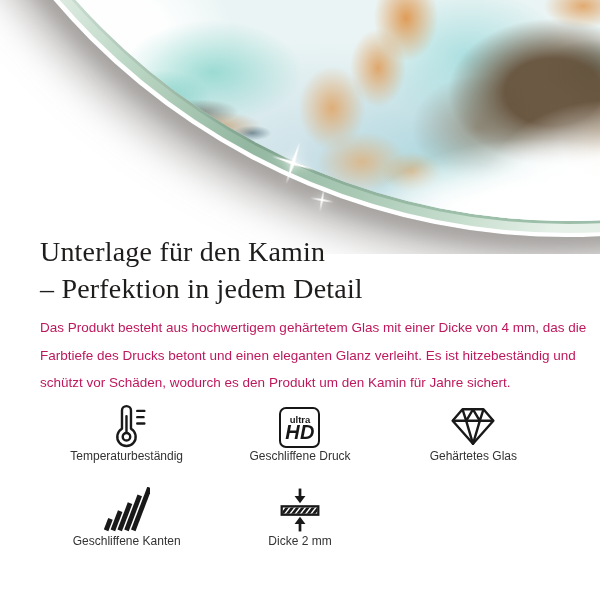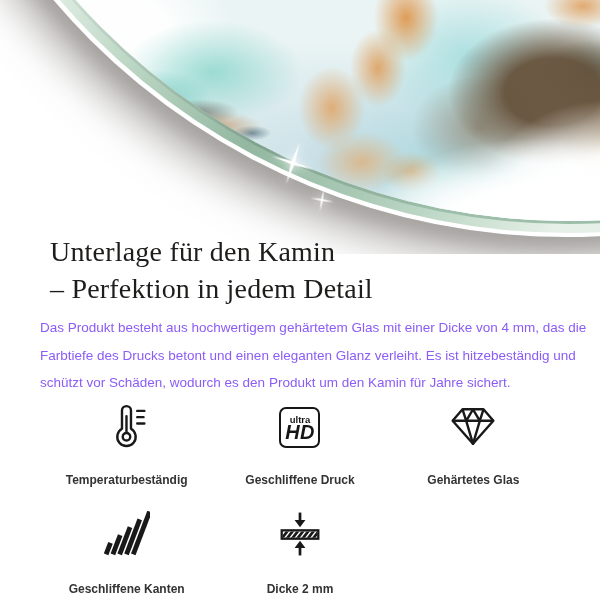--- a/index.html
+++ b/index.html
@@ -47,29 +47,29 @@
       radial-gradient(165px 110px at 102px 32px, rgba(255,255,255,0.95) 38%, rgba(255,255,255,0) 80%),
       radial-gradient(125px 92px at 128px 122px, rgba(212,236,234,0.85), rgba(212,236,234,0) 80%),
       #eaf4f4; }
   .sparkle { position:absolute; filter:drop-shadow(0 0 4px rgba(255,255,255,0.95)); }
   .sparkle-main { left:271px; top:141px; width:44px; height:44px; transform:rotate(18deg); }
   .sparkle-small { left:310px; top:188px; width:24px; height:24px; transform:rotate(10deg); }
 
   
   .content { position:relative; z-index:1; padding:0 40px; }
   .title { font-family:"Liberation Serif", serif; font-weight:400; color:#1e1d1b;
-    font-size:28px; line-height:37px; margin-top:3px; letter-spacing:0.2px;margin-left:10px; }
-  .desc { margin-top:7px; font-size:13.5px; line-height:27.5px; color:#8b5cf6; }
+    font-size:28px; line-height:37px; margin-top:3px; letter-spacing:0.2px; }
+  .desc { margin-top:7px; font-size:13.5px; line-height:27.5px; color:#be185d; }
   .desc div { white-space:nowrap; }
 
   
   .features { margin-top:4px; display:grid; grid-template-columns:1fr 1fr 1fr; row-gap:22px; }
   .feature { display:flex; flex-direction:column; align-items:center; }
   .icon-box { height:47px; display:flex; align-items:flex-end; justify-content:center; }
-  .feature-label { margin-top:24px; font-size:12px; color:#333; line-height:16px;font-weight:bold; }
+  .feature-label { margin-top:0; font-size:12px; color:#333; line-height:16px; }
   .icon-stroke { stroke:#191919; fill:none; stroke-width:2.3; }
   .uhd { width:41px; height:41px; border:2.6px solid #161616; border-radius:7px;
     display:flex; flex-direction:column; align-items:center; justify-content:center; color:#161616; }
   .uhd .t1 { font-size:9.5px; font-weight:700; line-height:10px; }
   .uhd .t2 { font-size:20px; font-weight:800; line-height:15px; letter-spacing:0.3px;font-style:italic; }
 </style>
 </head>
 <body>
 
 <div class="page">

